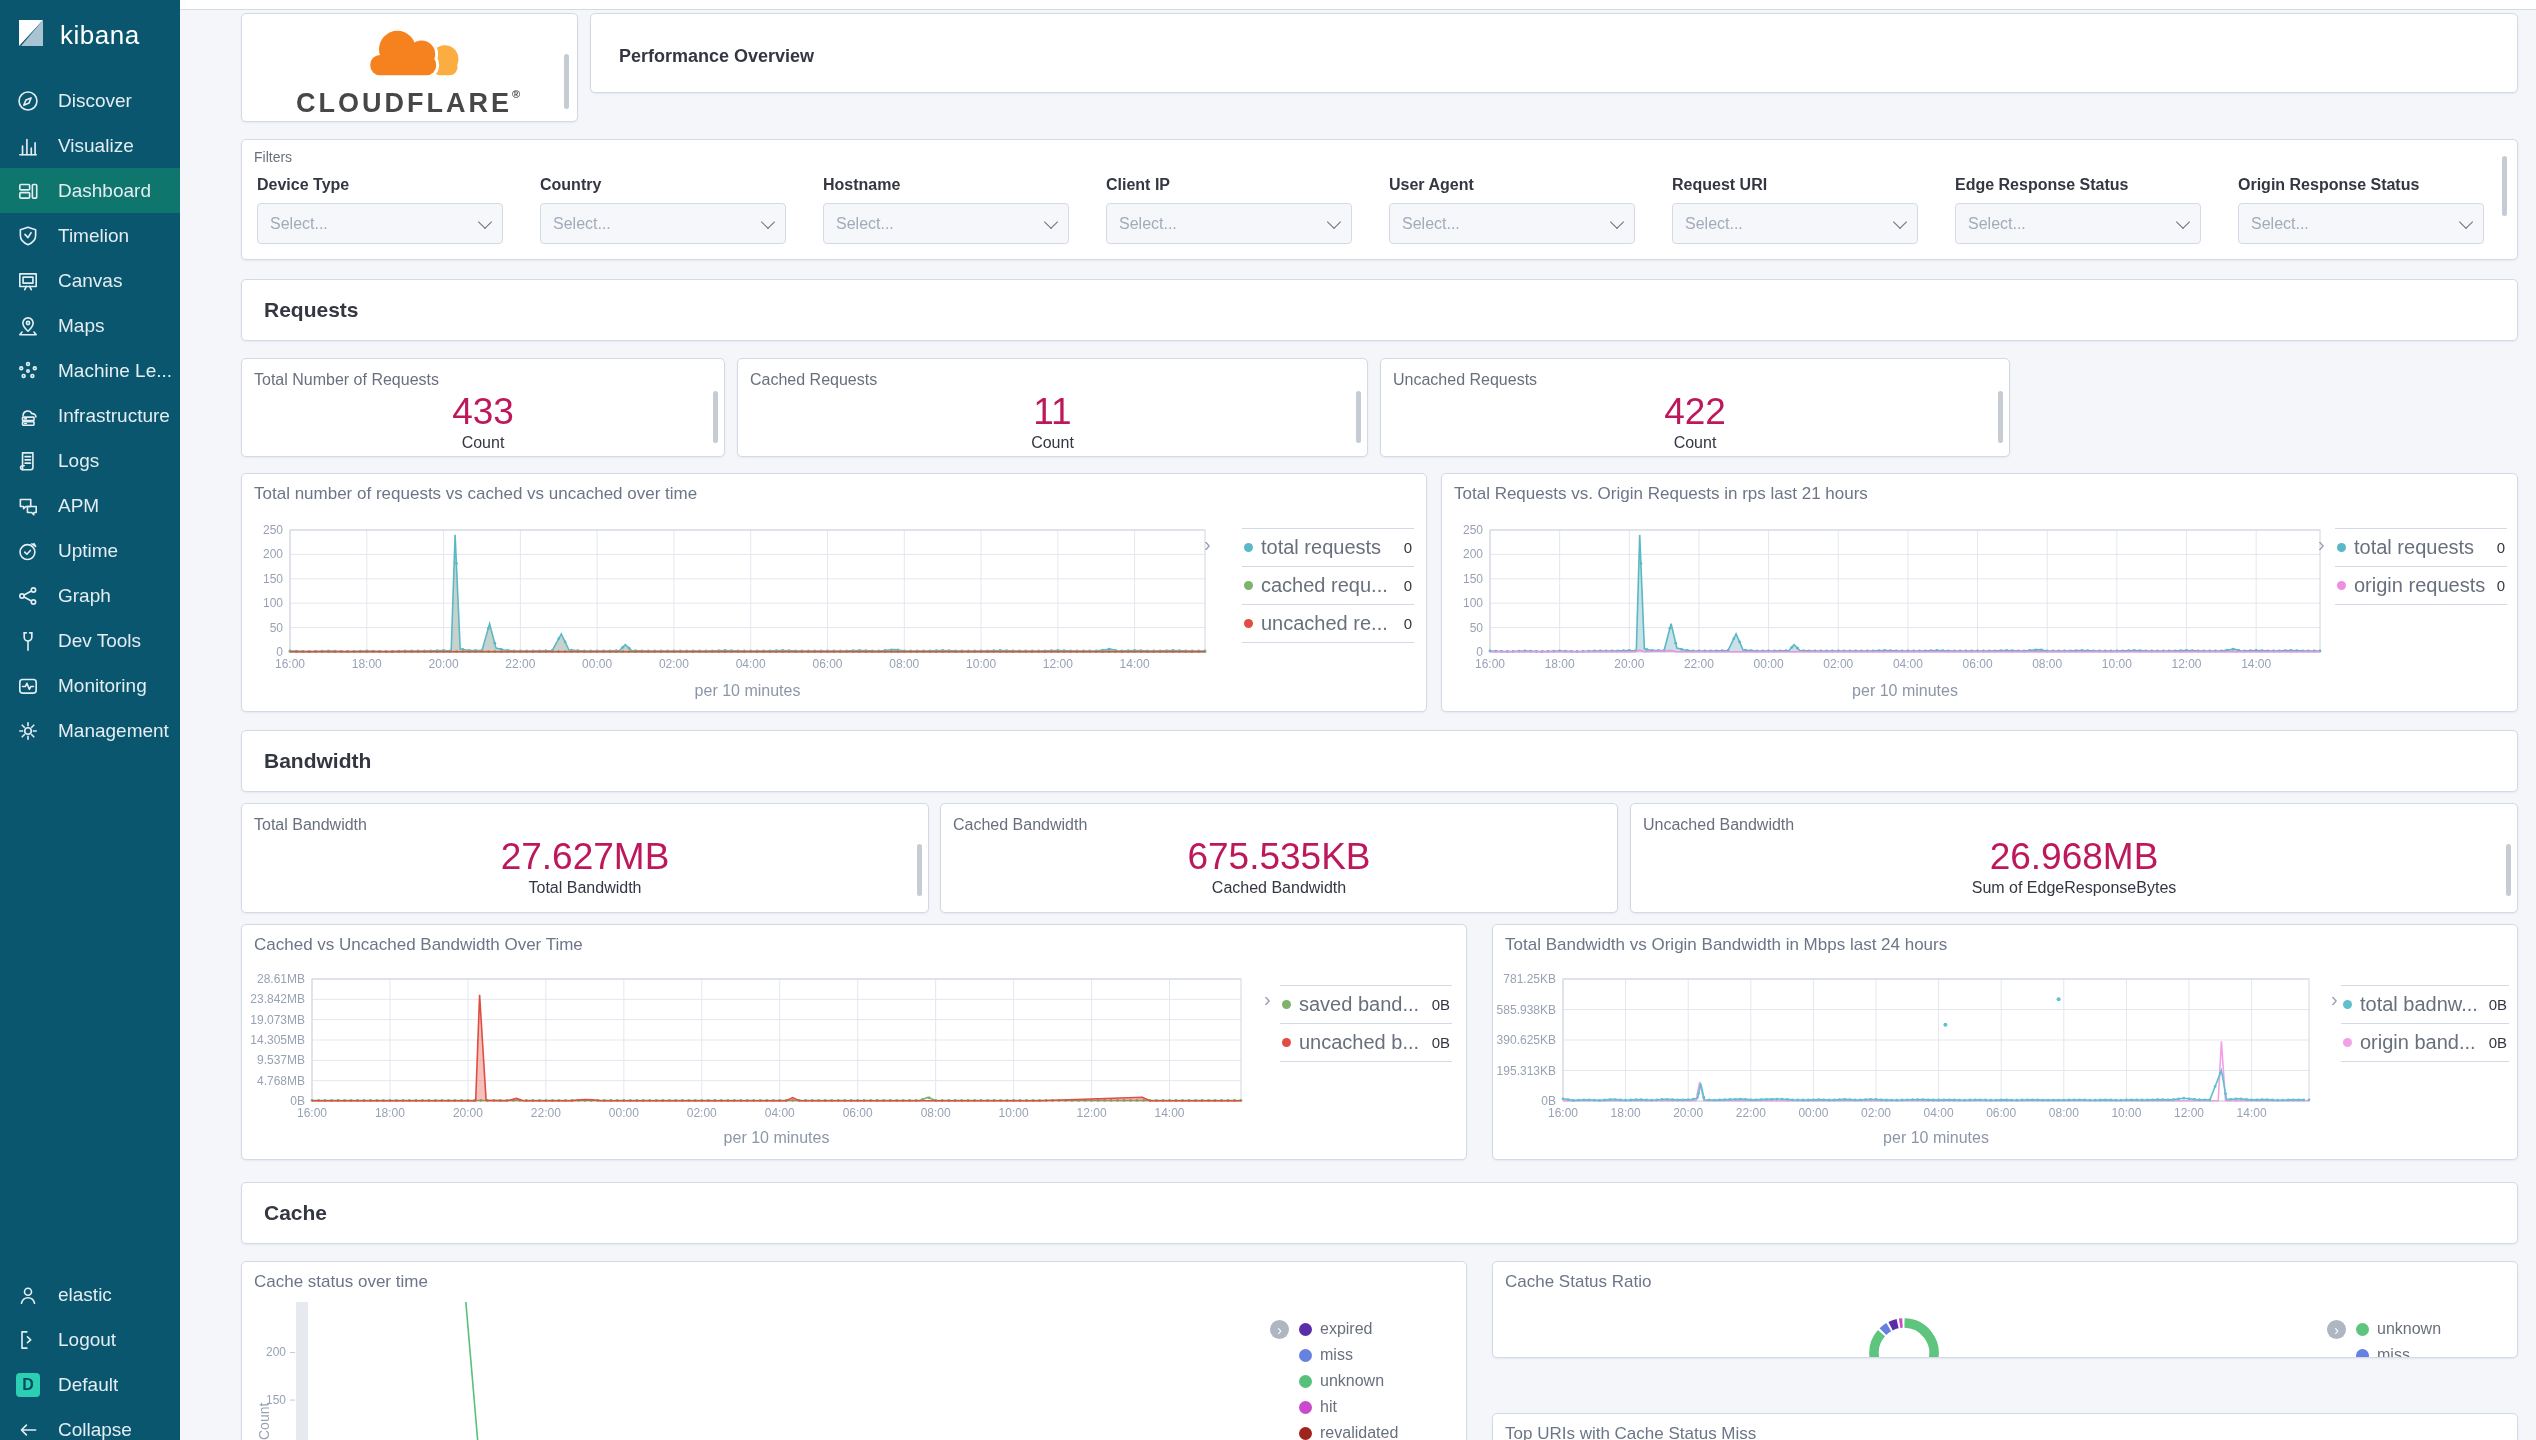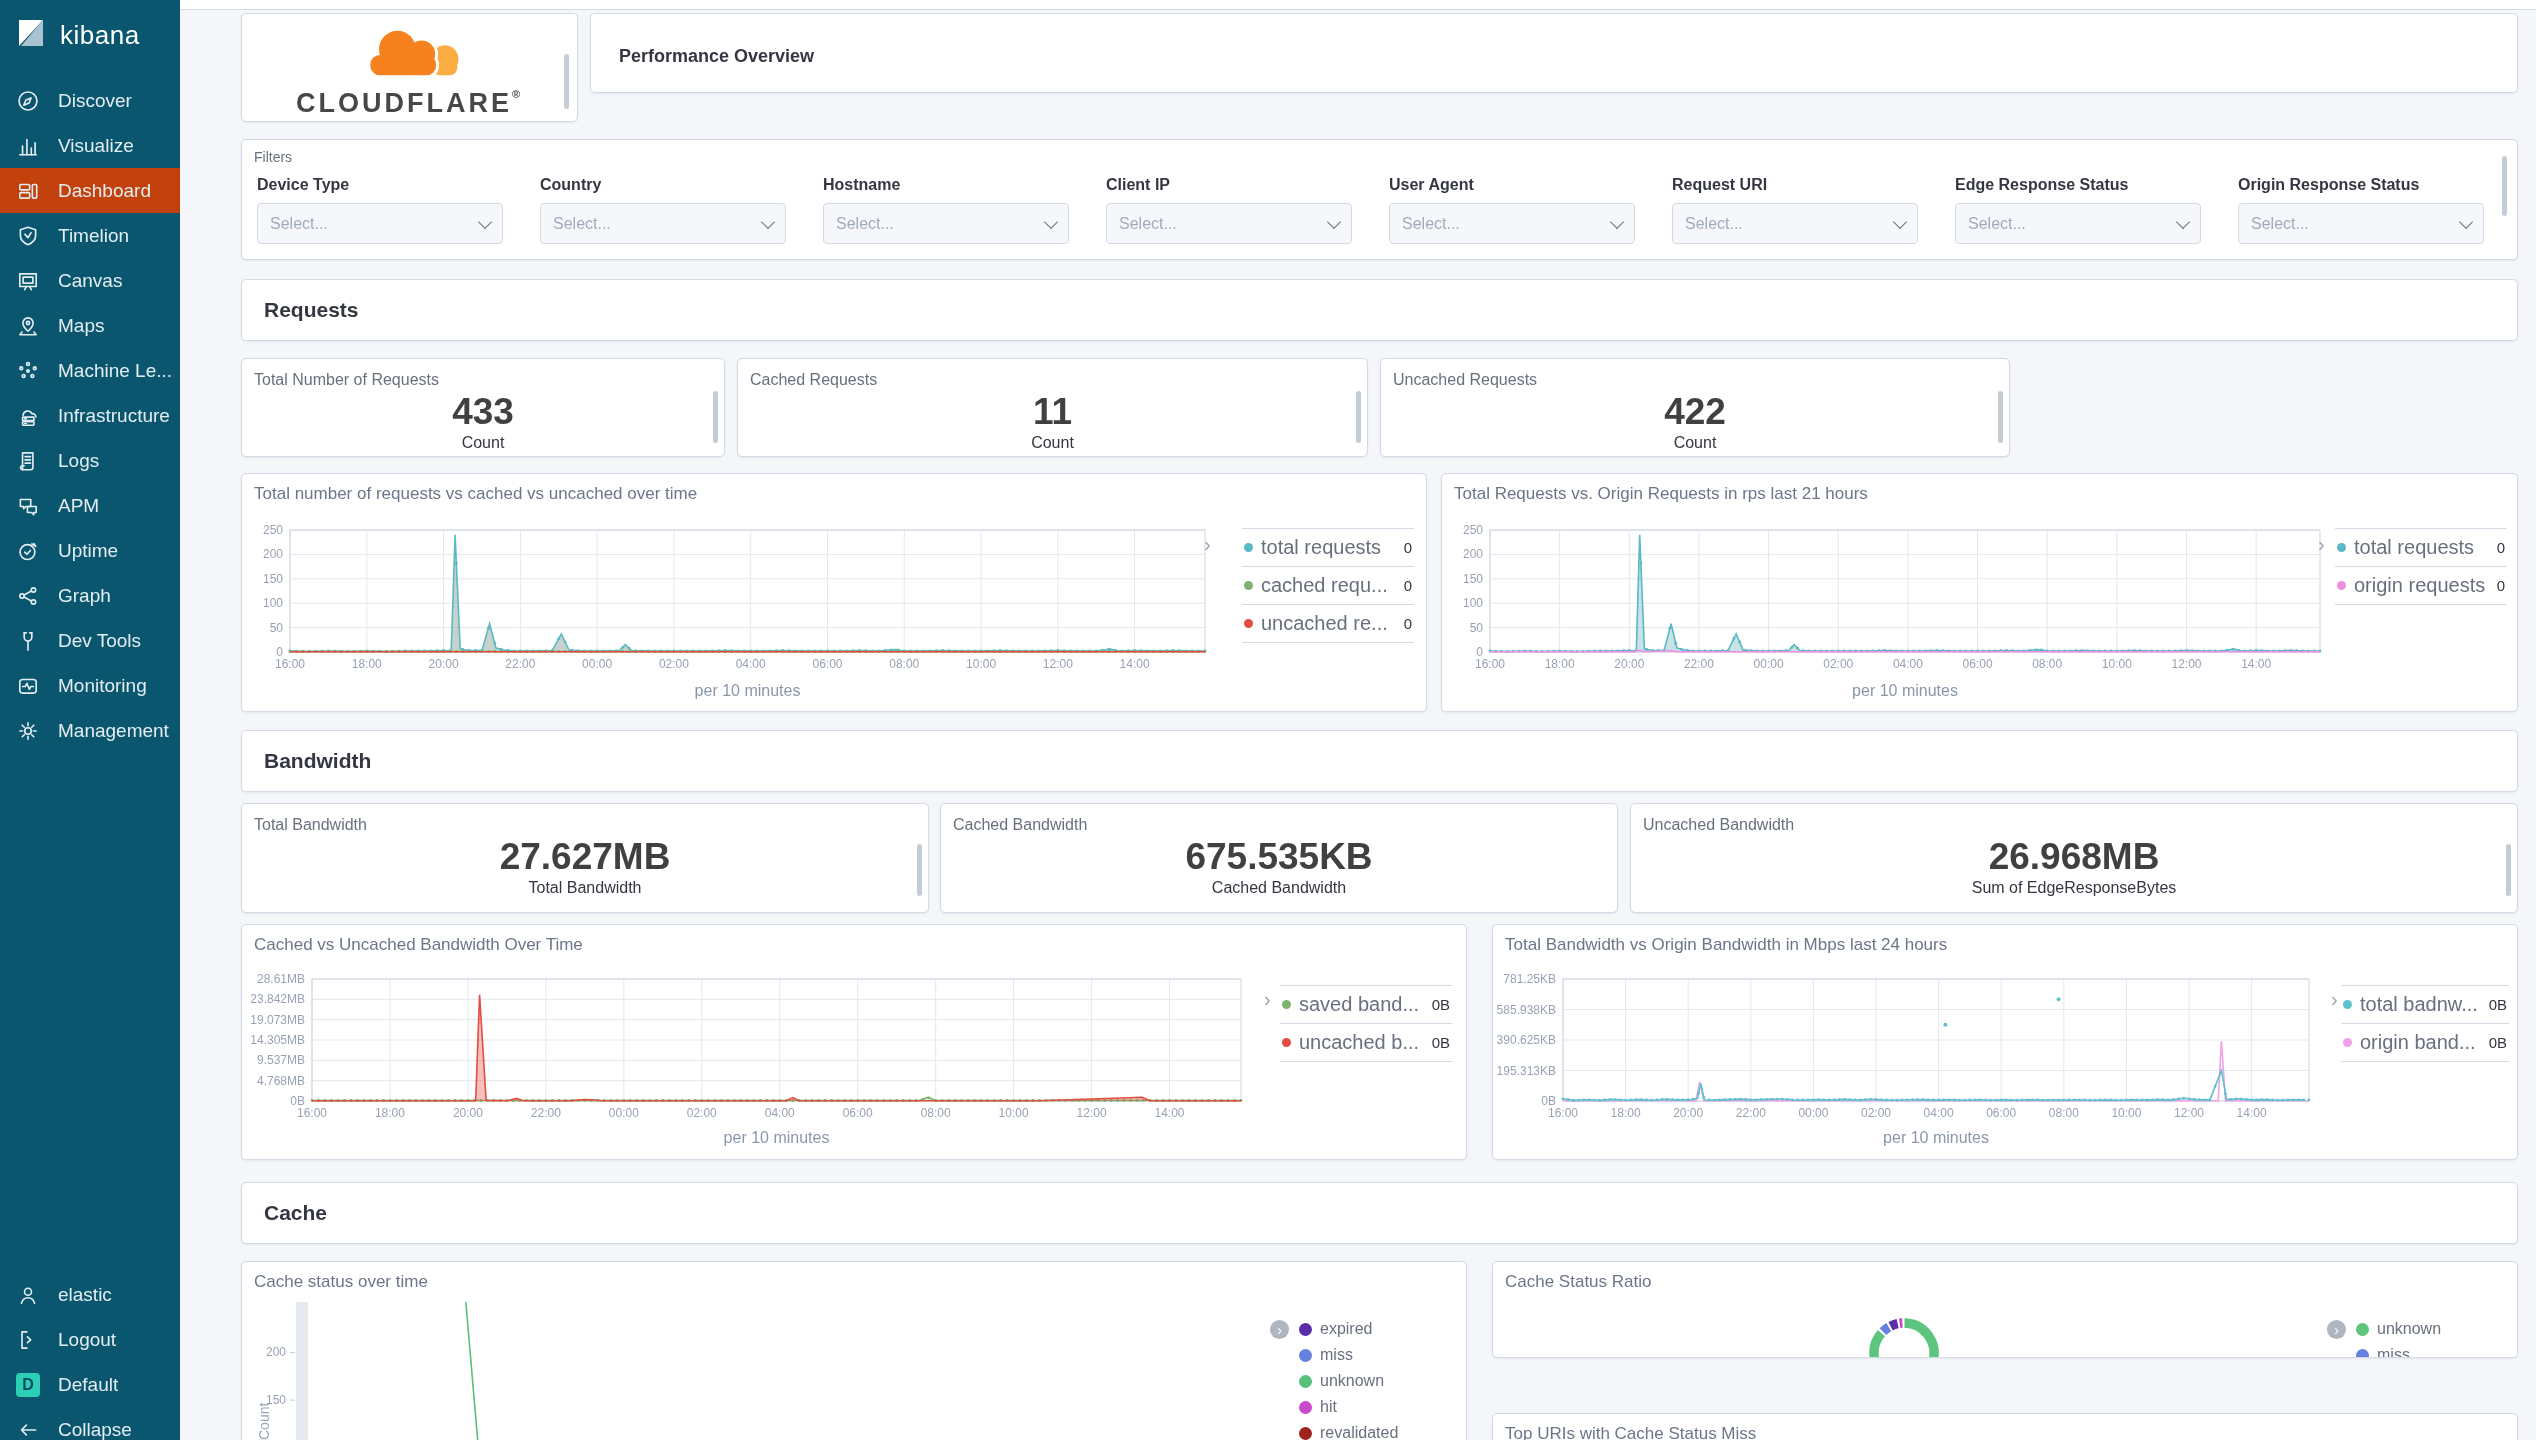--- a/index.html
+++ b/index.html
@@ -4,38 +4,38 @@
 <style>
   html,body{margin:0;padding:0;width:2536px;height:1440px;overflow:hidden;
     font-family:"Liberation Sans","DejaVu Sans",sans-serif;background:#F4F6FA;color:#343741;}
   #page{position:relative;width:2536px;height:1440px;overflow:hidden;}
   
   #sidebar{position:absolute;left:0;top:0;width:180px;height:1440px;background:#0A566F;z-index:5;}
   .brand{display:flex;align-items:center;gap:12px;padding:16px 0 10px 14px;}
   .brand-text{color:#fff;font-size:26px;font-weight:400;letter-spacing:.5px;}
   .nav{margin-top:14px;}
   .nav-item{display:flex;align-items:center;gap:18px;height:45px;padding-left:16px;cursor:pointer;}
-  .nav-item.sel{background:#c2410c;text-align:center;}
+  .nav-item.sel{background:#0f766e;text-align:center;}
   .nav-label{color:#E3EDF2;font-size:19px;white-space:nowrap;overflow:hidden;text-overflow:ellipsis;}
   .nav-ic{width:24px;height:24px;flex:0 0 24px;}
   .nav-ic svg{width:24px;height:24px;stroke:#E3EDF2;fill:none;stroke-width:1.5;stroke-linecap:round;stroke-linejoin:round;}
   #sidebar-footer{position:absolute;left:0;bottom:-12px;width:180px;}
   .badge-d{width:24px;height:24px;border-radius:4px;background:#2BD0B4;color:#0A4A5E;font-weight:700;
     font-size:16px;display:flex;align-items:center;justify-content:center;flex:0 0 24px;}
   
   #topstrip{position:absolute;left:180px;top:0;width:2356px;height:9px;background:#fff;border-bottom:1px solid #D3DAE6;}
   
   .panel{position:absolute;background:#fff;border:1px solid #D3DAE6;border-radius:5px;
     box-shadow:0 1px 2px rgba(63,78,103,.08);overflow:hidden;box-sizing:border-box;}
   .sec-title{font-size:21px;font-weight:700;color:#343741;padding:18px 0 0 22px;}
   .chart-title{font-size:17px;color:#6C7688;padding:10px 0 0 12px;}
   .panel-scrollbar{position:absolute;width:5px;border-radius:3px;background:#C6CCD4;}
   
   .metric-title{font-size:16px;color:#69707D;padding:12px 0 0 12px;}
-  .metric-value{text-align:center;font-size:37px;font-weight:700;color:#404040;margin-top:4px;line-height:1.05;}
+  .metric-value{text-align:center;font-size:37px;font-weight:400;color:#be185d;margin-top:4px;line-height:1.05;}
   .metric-unit{text-align:center;font-size:16px;color:#343741;margin-top:2px;}
   
   .filters-label{font-size:14px;color:#69707D;padding:9px 0 0 12px;}
   .filter-group{position:absolute;top:36px;width:246px;}
   .filter-name{font-size:16px;font-weight:700;color:#343741;margin-bottom:9px;}
   .filter-select{height:41px;background:#F5F7FA;border:1px solid #D3DAE6;border-radius:4px;display:flex;
     align-items:center;padding:0 12px;cursor:pointer;box-sizing:border-box;}
   .filter-ph{font-size:16px;color:#A2ABBA;flex:1;}
   .chev{width:9px;height:9px;border-right:1.6px solid #69707D;border-bottom:1.6px solid #69707D;
     transform:rotate(45deg);margin-top:-4px;}

